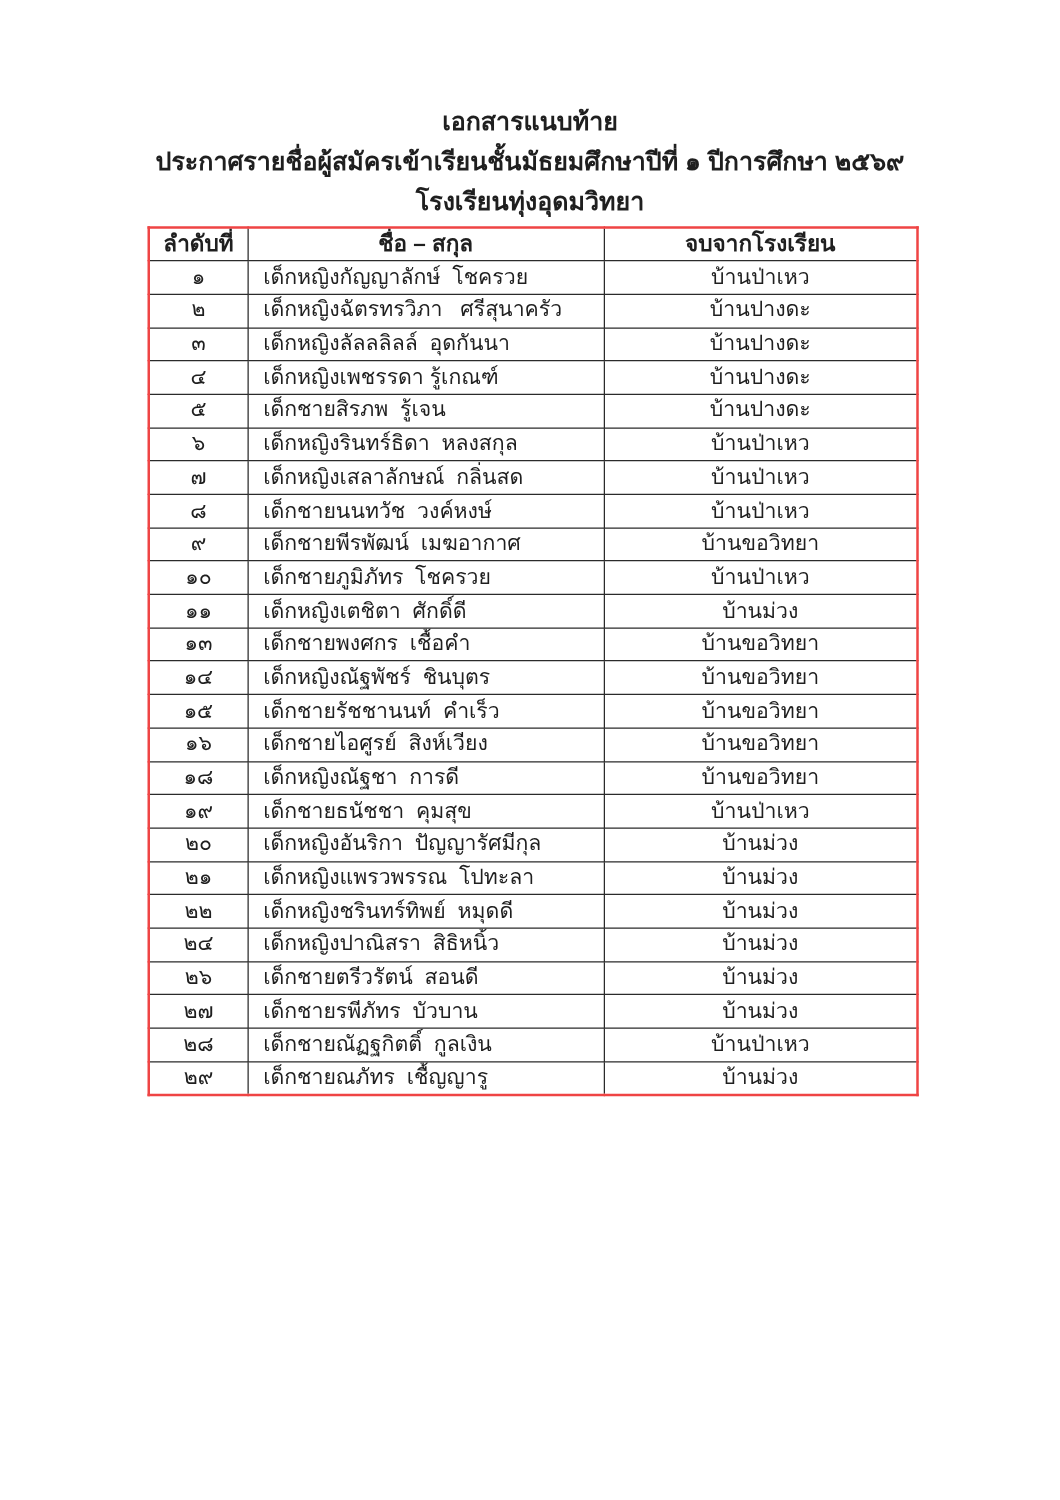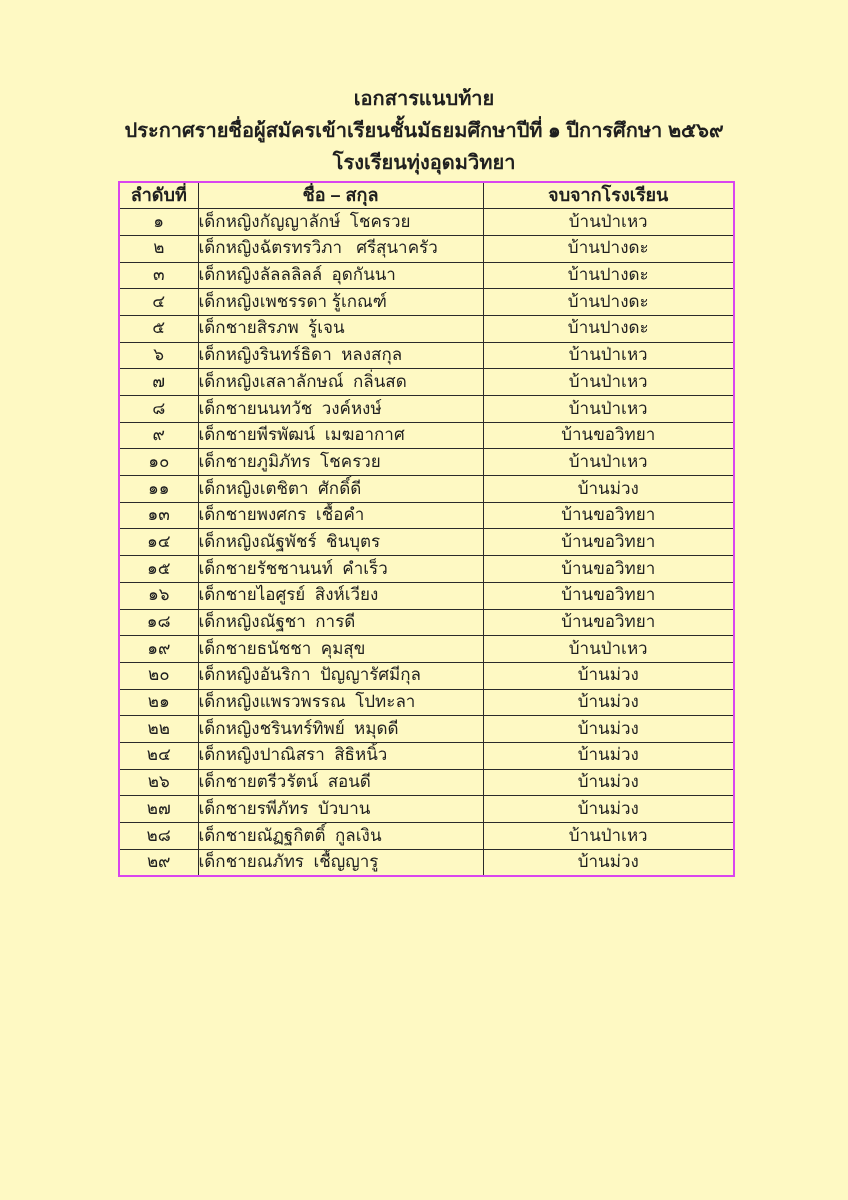--- a/index.html
+++ b/index.html
@@ -4,21 +4,21 @@
 <style>
   * { margin: 0; padding: 0; box-sizing: border-box; }
   html, body {
     background: #e8e8e8;
     font-family: "Liberation Sans", "DejaVu Sans", sans-serif;
   }
   .page {
     position: relative;
     width: 848px;
     height: 1200px;
-    background: #fef9c3;
+    background: #ffffff;
     margin: 0 auto;
     color: #1f1f1f;
     overflow: hidden;
   }
   .title-block {
     position: absolute;
     top: 82px;
     left: 0;
     width: 100%;
     text-align: center;
@@ -46,28 +46,28 @@
     border: 1px solid #2b2b2b;
     height: 26.7px;
     font-size: 17px;
     line-height: 1.1;
     vertical-align: middle;
     text-align: center;
     padding: 1px 4px;
     white-space: pre-wrap;
     overflow: hidden;
   }
-  .doc-table { border: 2px solid #d946ef; }
+  .doc-table { border: 2px solid #ef4444; }
   .doc-table th {
     font-weight: bold;
     font-size: 18px;
   }
   .doc-table td.name-cell {
     text-align: left;
-    padding-left: 0;
+    padding-left: 12px;
   }
 </style>
 </head>
 <body>
 
 <div class="page">
 
   <div class="title-block">
     <span class="title-line">เอกสารแนบท้าย</span>
     <span class="title-line">ประกาศรายชื่อผู้สมัครเข้าเรียนชั้นมัธยมศึกษาปีที่ ๑ ปีการศึกษา ๒๕๖๙</span>

